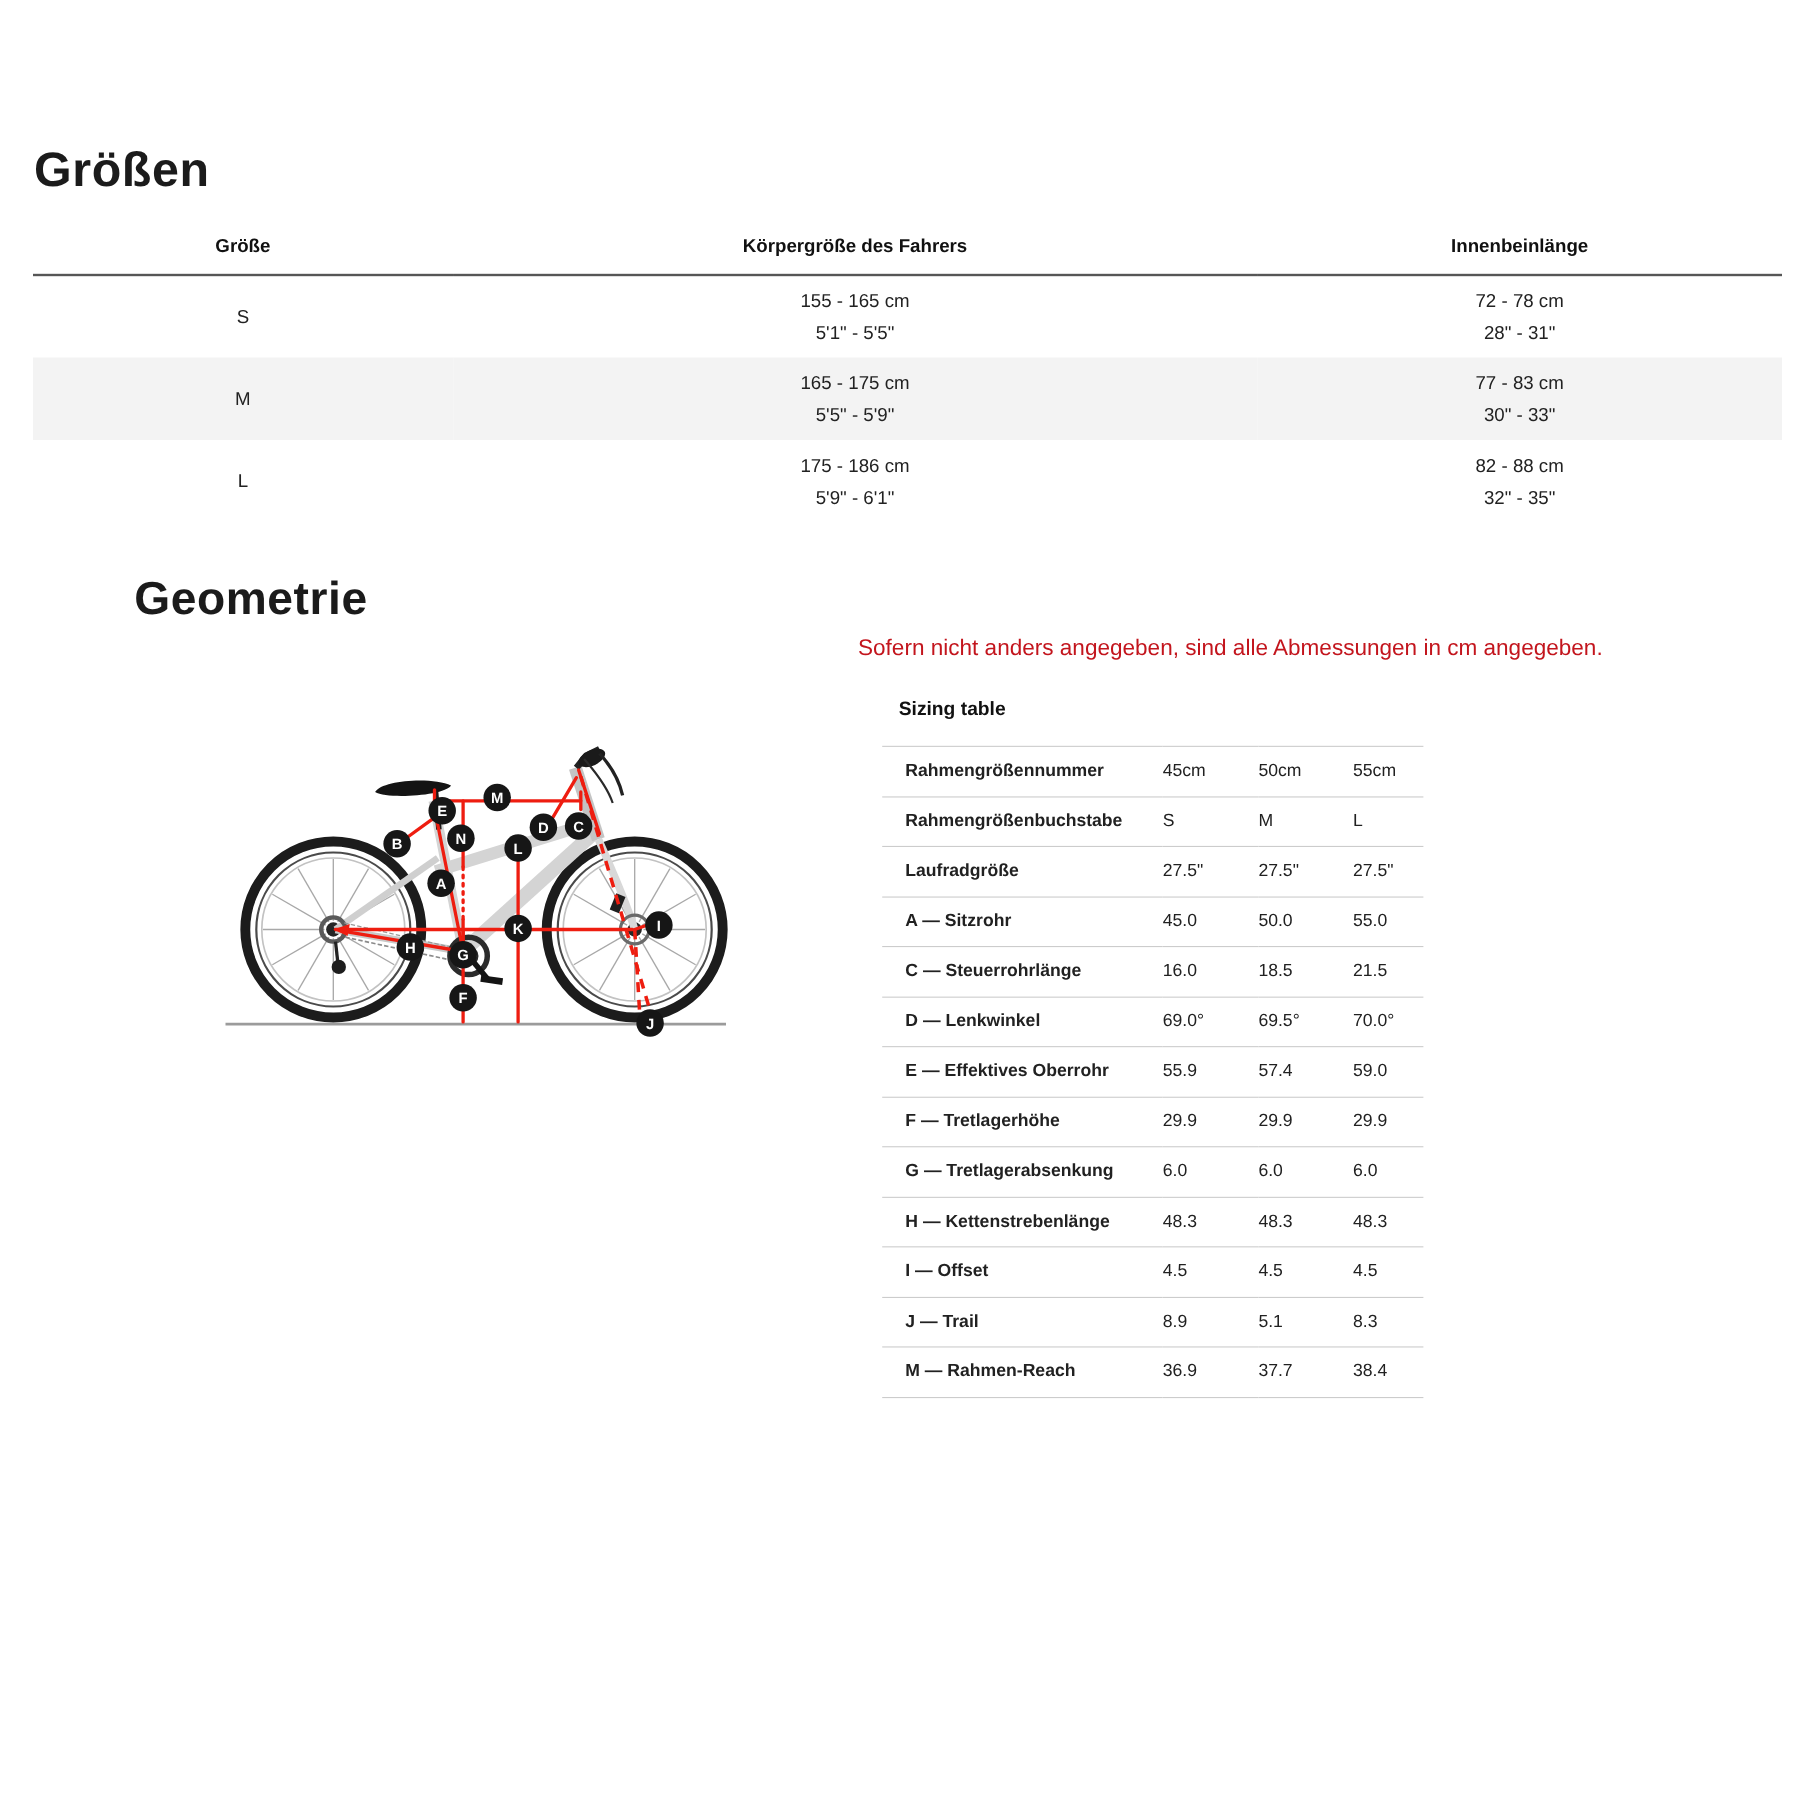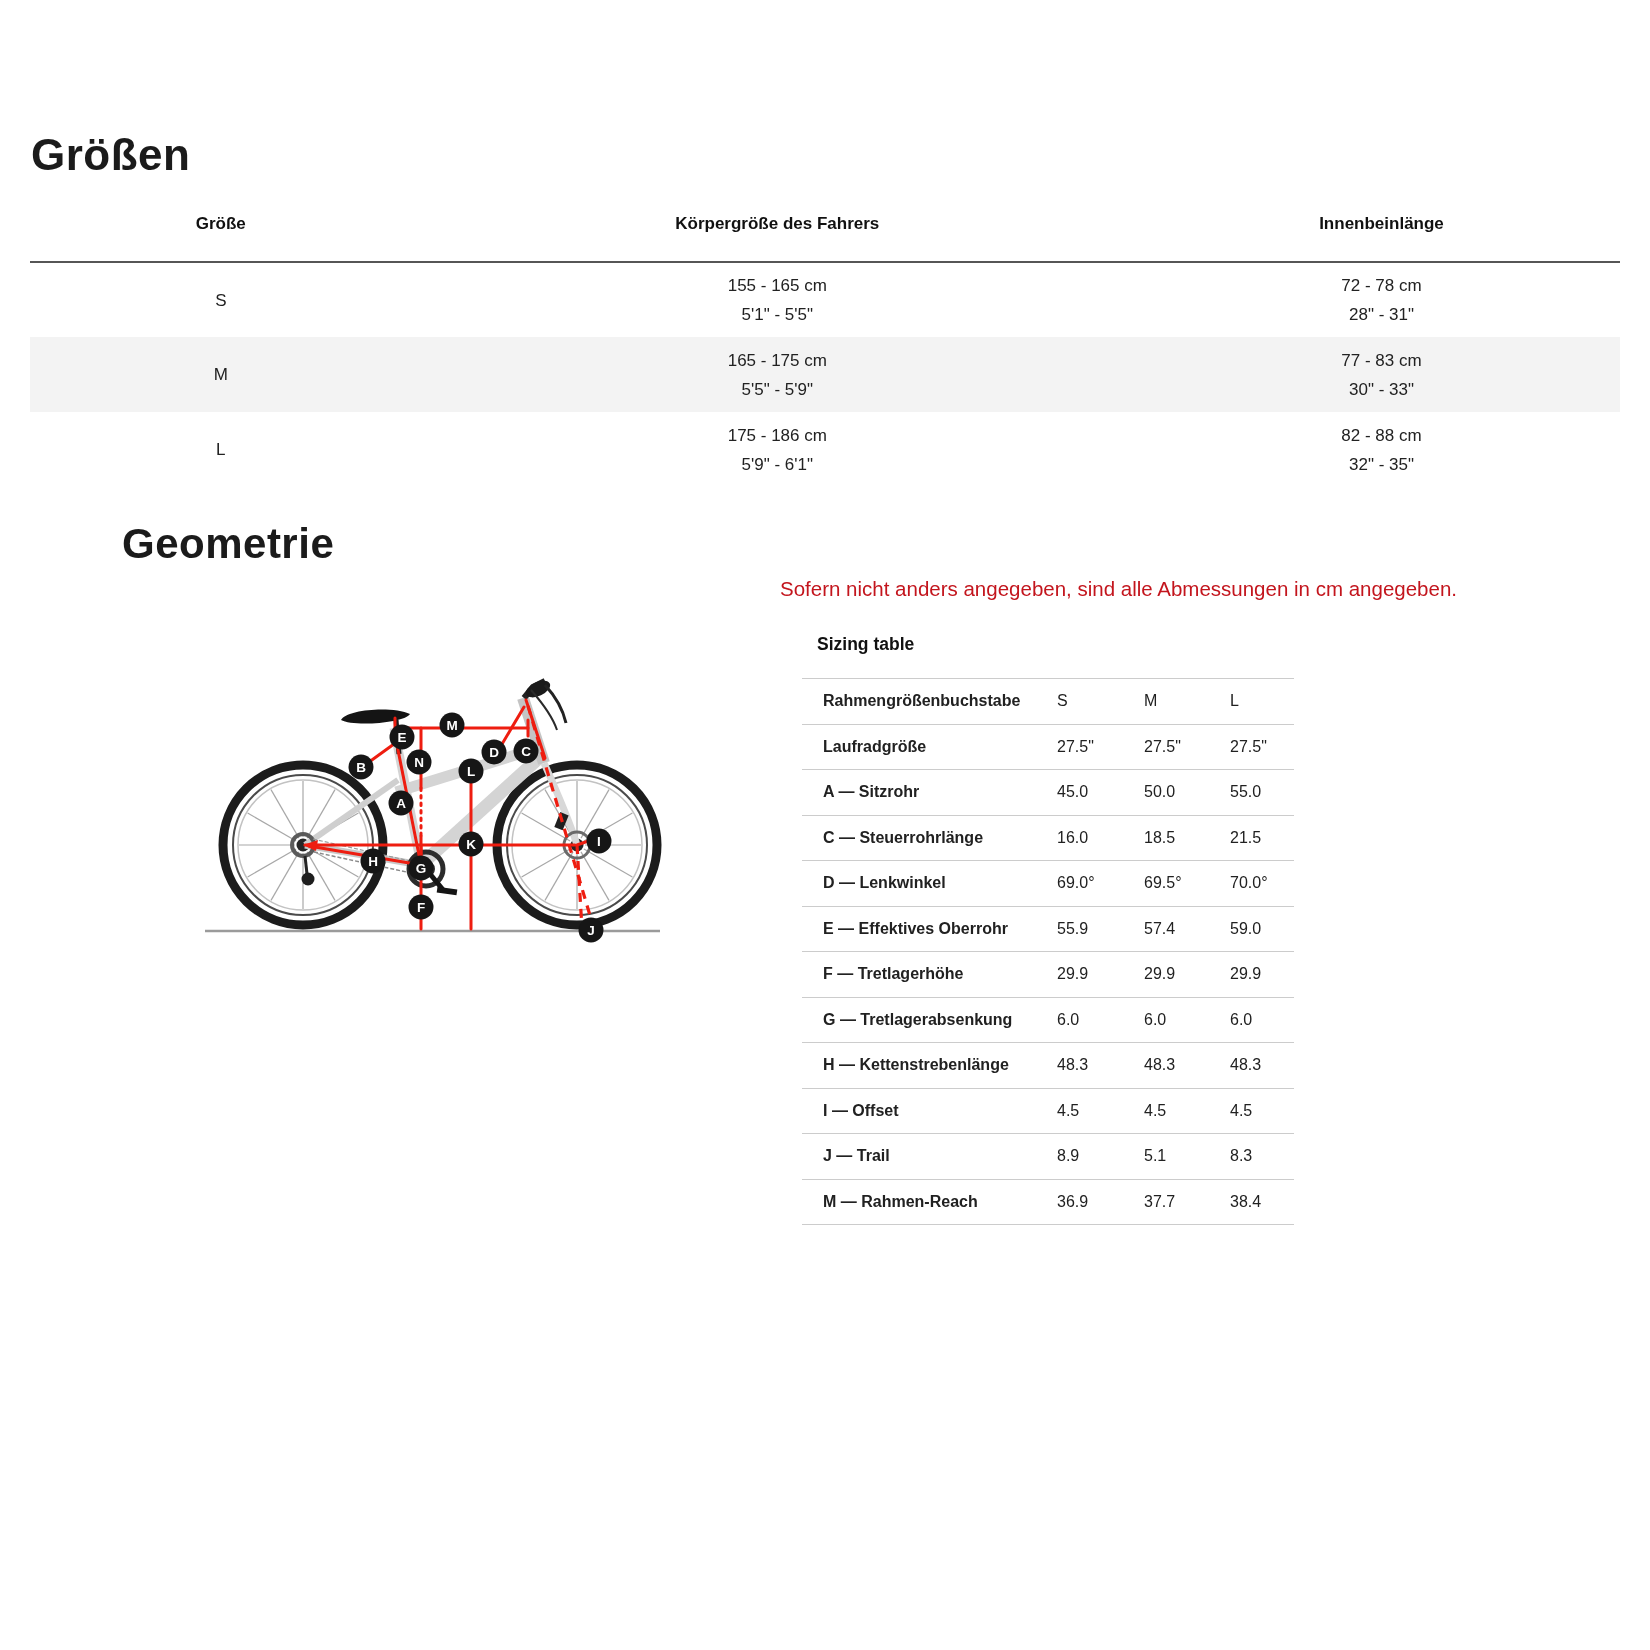--- a/index.html
+++ b/index.html
@@ -6,21 +6,21 @@
   body{width:1650px;height:1650px;position:relative;overflow:hidden;
        font-family:"Liberation Sans",sans-serif;color:#212121;}
 
   
   .sizes-title{position:absolute;left:31px;top:130px;margin:0;
     font-size:44px;font-weight:800;letter-spacing:.5px;color:#1b1b1b;}
   .sizes-table{position:absolute;left:30px;top:195px;width:1590px;
     border-collapse:collapse;table-layout:fixed;}
   .sizes-table col.c1{width:24%;} .sizes-table col.c2{width:46%;} .sizes-table col.c3{width:30%;}
   .sizes-table th{font-size:17px;font-weight:700;color:#111;text-align:center;
-    vertical-align:bottom;padding:0 0 27px 0;border-bottom:2px solid #565656;height:39px;}
+    vertical-align:bottom;padding:0 0 15px 0;border-bottom:2px solid #565656;height:39px;}
   .sizes-table td{font-size:17px;color:#222;text-align:center;vertical-align:middle;padding:0;}
   .sizes-table tbody tr{height:75px;}
   .sizes-table tbody tr.highlight{background:#f3f3f3;}
   .cell-line{line-height:29px;}
 
   
   .geo-title{position:absolute;left:110px;top:508px;margin:12px;
     font-size:42px;font-weight:800;letter-spacing:.5px;color:#1b1b1b;}
   .geo-note{position:absolute;left:780px;top:574px;font-size:20.5px;line-height:30px;
     color:#c3151d;white-space:nowrap;}
@@ -251,20 +251,26 @@
 
 <table class="geo-table">
   <colgroup>
       <col class="gl">
       <col class="g1">
       <col class="g2">
       <col class="g3">
     </colgroup>
   <tbody>
     <tr>
+      <th>Rahmengrößennummer</th>
+      <td>45cm</td>
+      <td>50cm</td>
+      <td>55cm</td>
+    </tr>
+    <tr>
       <th>Rahmengrößenbuchstabe</th>
       <td>S</td>
       <td>M</td>
       <td>L</td>
     </tr>
     <tr>
       <th>Laufradgröße</th>
       <td>27.5"</td>
       <td>27.5"</td>
       <td>27.5"</td>

